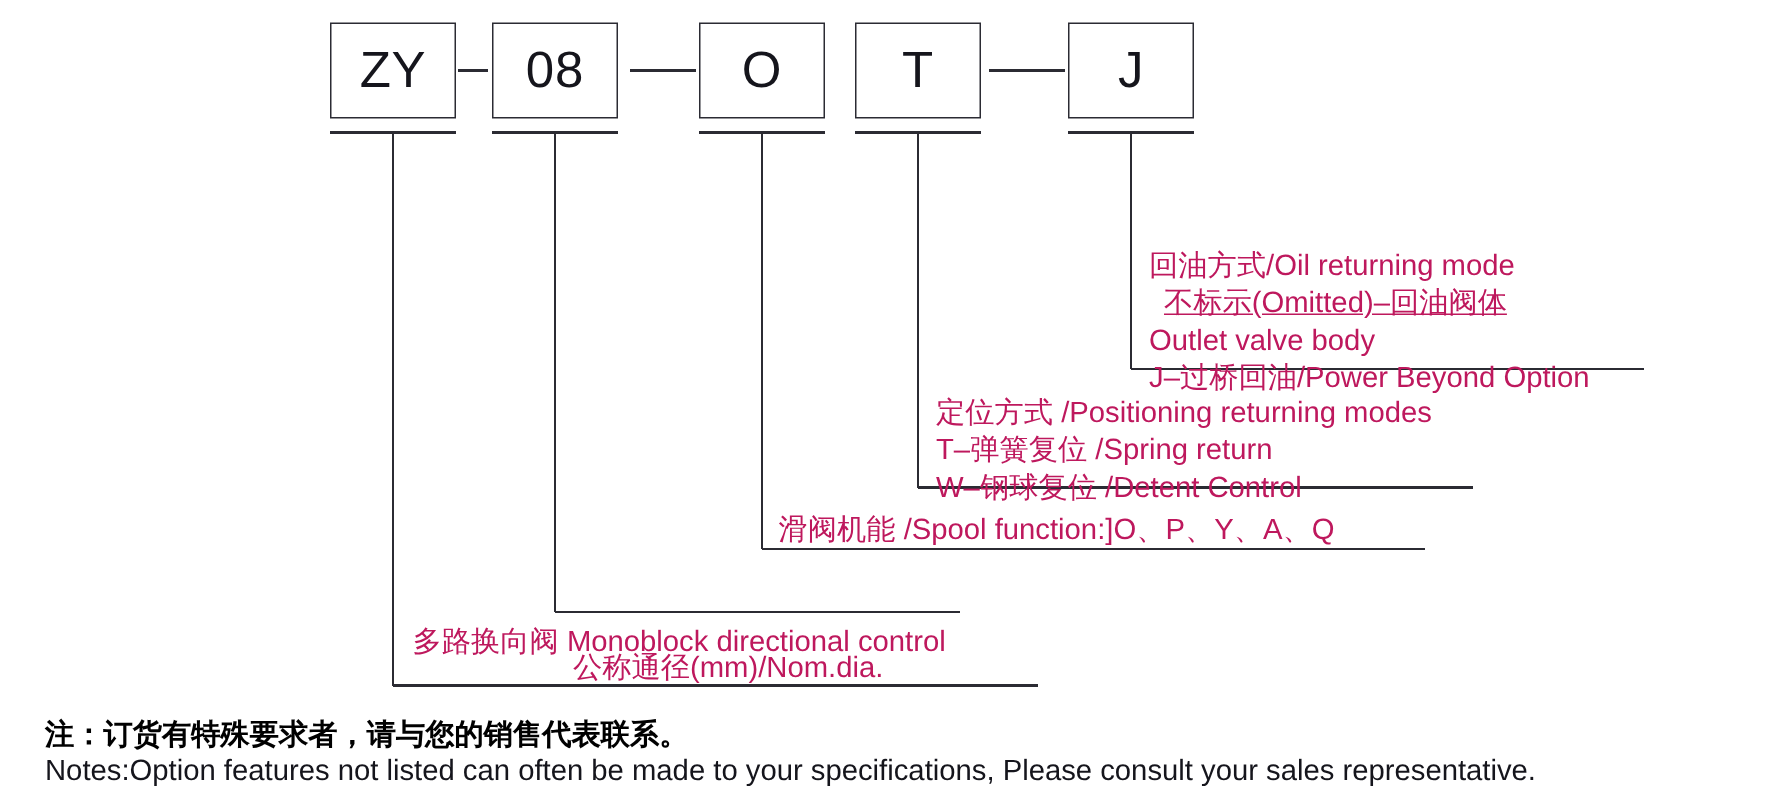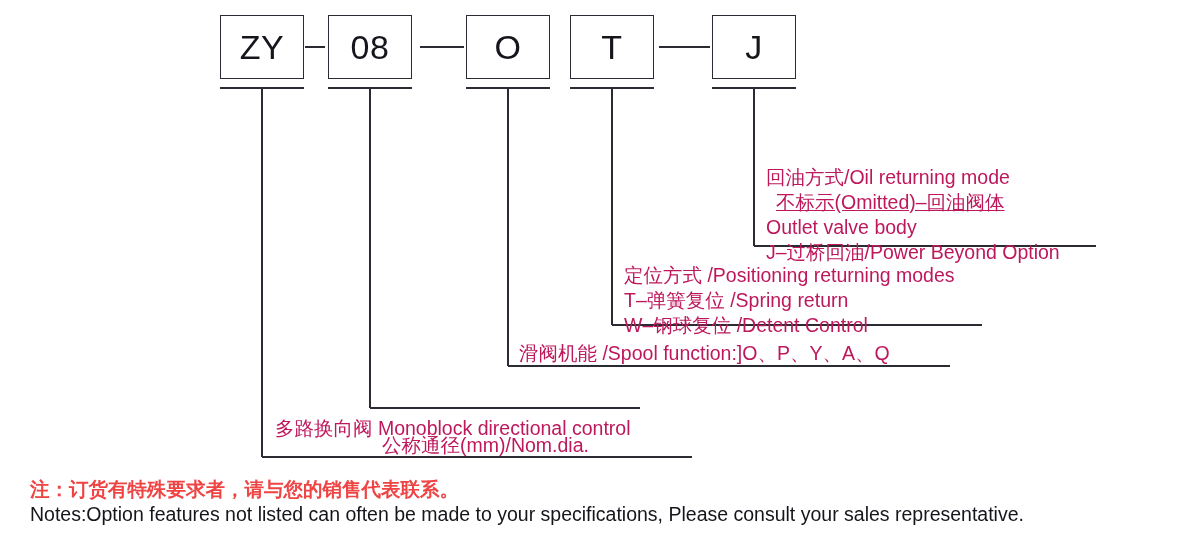--- a/index.html
+++ b/index.html
@@ -52,21 +52,21 @@
   .anno .indent { padding-left: 10px; text-decoration: underline; }
 
   
   .note-cn {
     position: absolute;
     left: 30px;
     top: 476px;
     font-size: 19.5px;
     font-weight: bold;
     white-space: nowrap;
-    color: #ef4444;
+    color: #000000;
   }
   .note-en {
     position: absolute;
     left: 30px;
     top: 503px;
     font-size: 19.5px;
     white-space: nowrap;
     color: #15151c;
   }
 </style>

